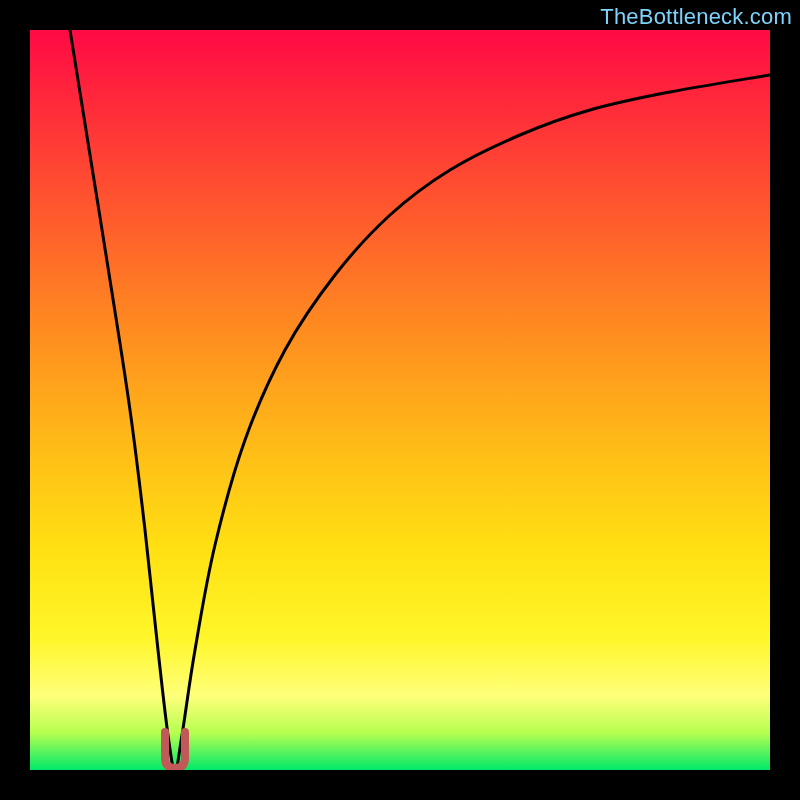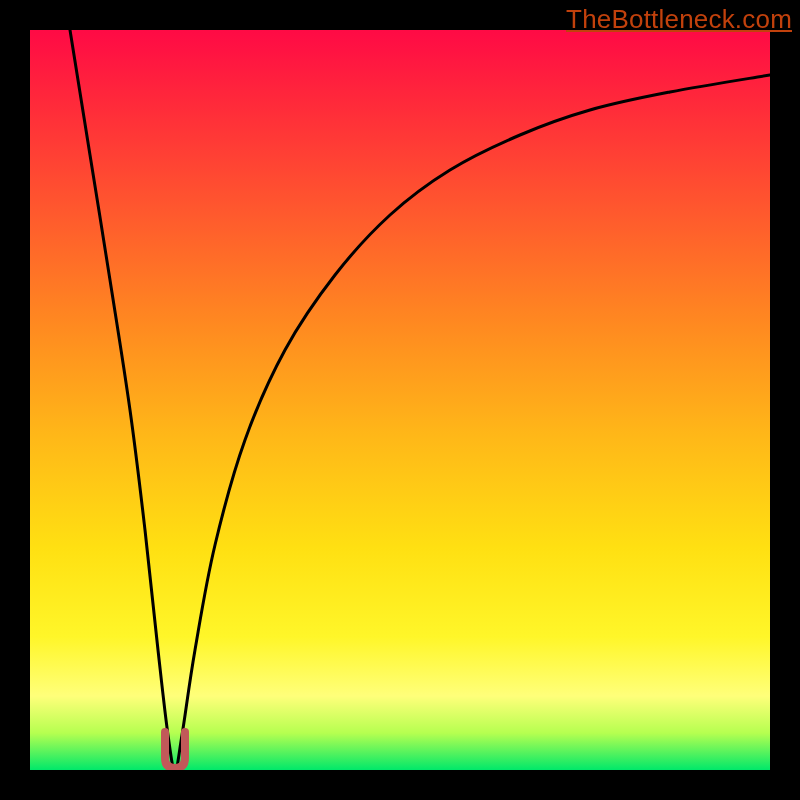--- a/index.html
+++ b/index.html
@@ -34,26 +34,25 @@
       #fff629 82%,
       #ffff7a 90%,
       #b6ff50 95%,
       #00e86a 100%
     );
   }
   .watermark {
     position: absolute;
     top: 4px;
     right: 8px;
-    color: #c2410c;
-    font-size: 26px;
+    color: #7dd3fc;
+    font-size: 22px;
     font-weight: 500;
     letter-spacing: 0.2px;
     user-select: none;
-    text-decoration: underline;
   }
   svg.curve {
     position: absolute;
     left: 0;
     top: 0;
     width: 740px;
     height: 740px;
   }
   .marker {
     position: absolute;

